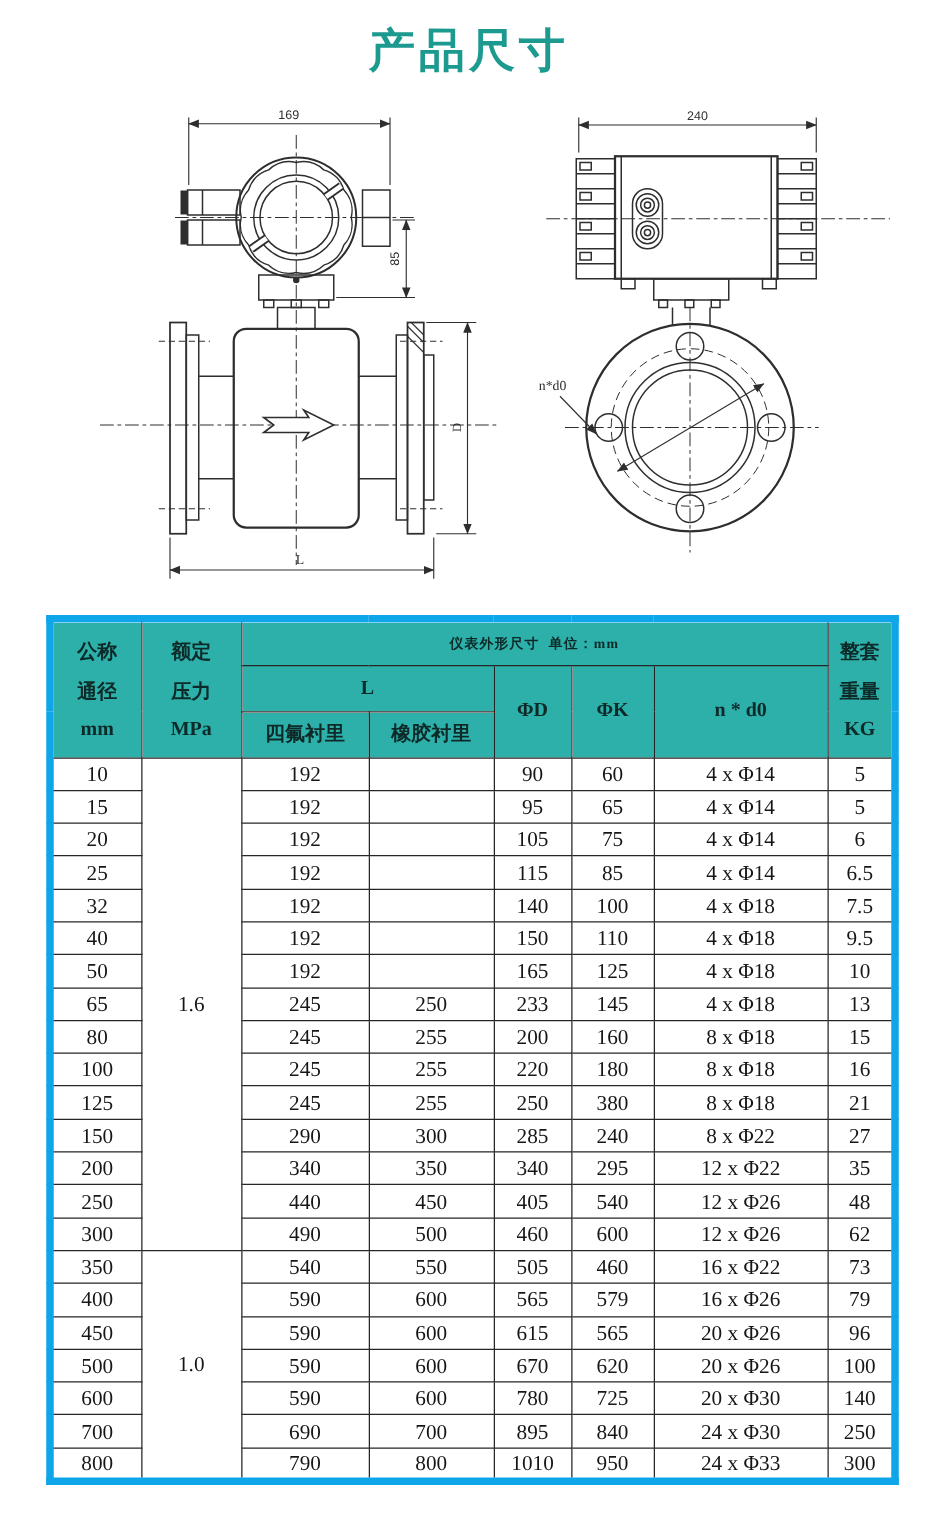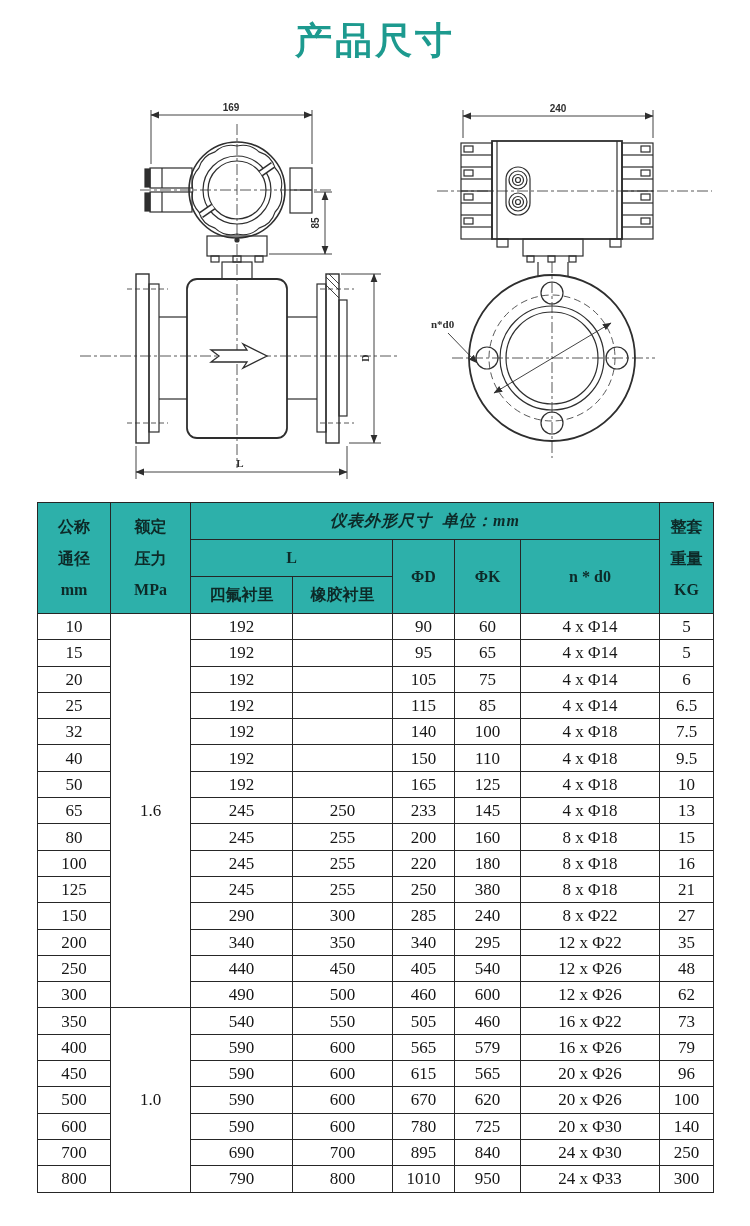--- a/index.html
+++ b/index.html
@@ -7,36 +7,36 @@
   body {
     width:750px; height:1226px; position:relative;
     font-family:"Liberation Sans","DejaVu Sans",sans-serif;
     overflow:hidden;
   }
   .title {
     position:absolute; top:16px; left:0; width:750px;
     text-align:center; font-size:37px; font-weight:bold;
     color:#1d9a8f; letter-spacing:3px;
   }
-  .drawings { position:absolute; top:96px; left:0; width:750px; height:405px;font-weight:bold; }
+  .drawings { position:absolute; top:80px; left:0; width:750px; height:405px; }
   .drawings svg { display:block; }
 
   .spec-table-wrap { position:absolute; top:492px; left:37px; }
   table.spec {
     border-collapse:collapse; table-layout:fixed; width:676px;
     font-family:"Liberation Serif","DejaVu Serif",serif;
     color:#161616;
   }
   table.spec th, table.spec td {
     border:1px solid #262626; text-align:center; vertical-align:middle;
     overflow:hidden;
   }
-  table.spec { border:1px solid #0ea5e9;margin-top:10px; }
+  table.spec { border:6px solid #0ea5e9; }
   thead th { background:#2db0aa; font-weight:bold; color:#0d2a28; }
-  th.hdr-main { font-size:16px; letter-spacing:1px; height:37px; white-space:pre;font-style:italic; }
+  th.hdr-main { font-size:11px; letter-spacing:1px; height:37px; white-space:pre; }
   th.hdr-sub  { font-size:16px; height:37px; }
   .vstack { display:flex; flex-direction:column; justify-content:space-evenly; height:105px; font-size:16px; }
   tbody td { height:26.3px; font-size:17px; line-height:1; }
   td.cell-pressure { font-size:17px; }
 </style>
 </head>
 <body>
 
 <h1 class="title">产品尺寸</h1>
 

